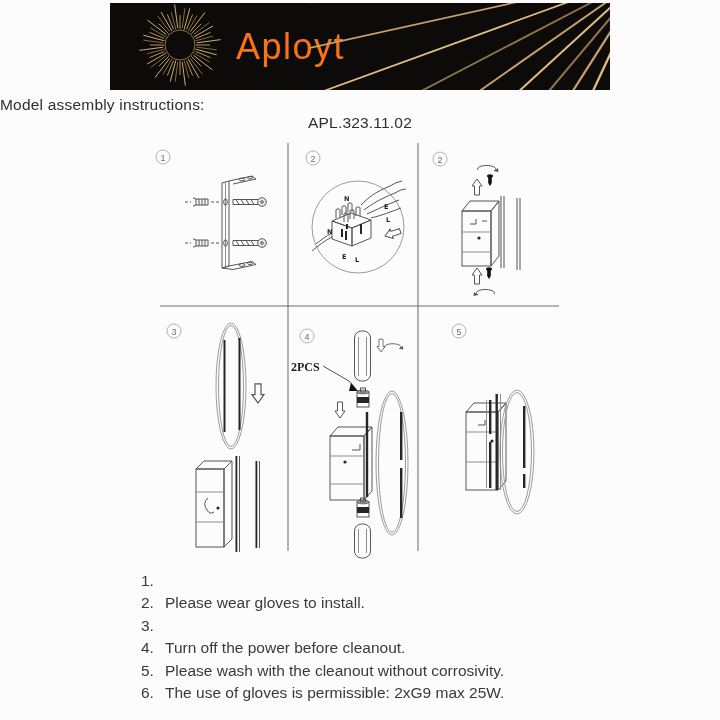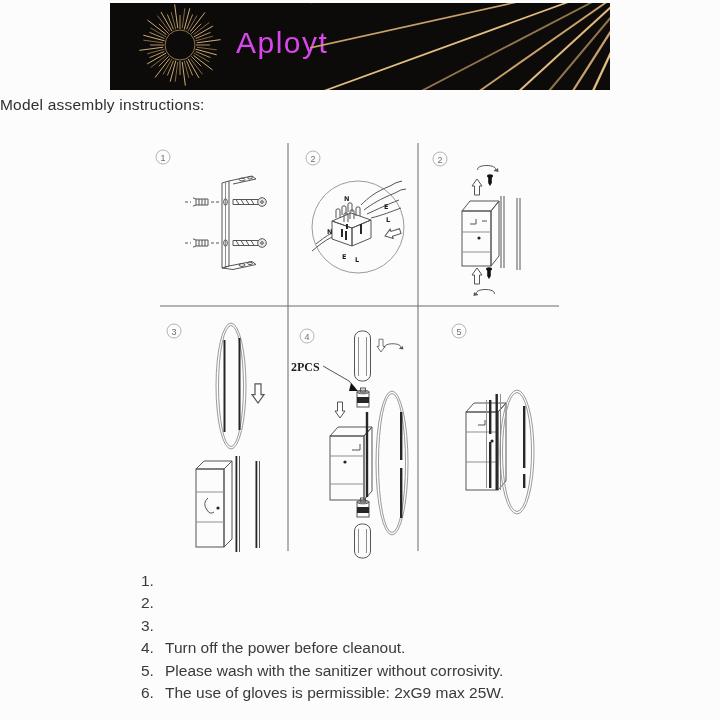--- a/index.html
+++ b/index.html
@@ -1,20 +1,20 @@
 <!DOCTYPE html>
 <html><head>
 <meta charset="utf-8">
 <style>
   html,body{margin:0;padding:0;background:#ffffff;}
   .page{position:relative;width:720px;height:720px;background:#fcfcfc;overflow:hidden;
         font-family:"Liberation Sans",sans-serif;}
   
   .banner{position:absolute;left:110px;top:3px;width:500px;height:87px;background:#0c0b09;overflow:hidden;}
-  .brand{position:absolute;left:126px;top:23px;font-size:30px;font-weight:500;letter-spacing:1.5px;color:#d946ef;}
+  .brand{position:absolute;left:126px;top:23px;font-size:36px;font-weight:500;letter-spacing:1.5px;color:#f97316;}
   .logo-svg{position:absolute;left:10px;top:0;}
   .rays-svg{position:absolute;right:0;top:0;}
   
   .title1{position:absolute;left:0;right:0;top:96px;text-align:left;font-size:15.5px;color:#2f2f2f;font-weight:500;letter-spacing:.2px;}
   .title2{position:absolute;left:0;right:0;top:114px;text-align:center;font-size:15.5px;color:#2f2f2f;font-weight:500;letter-spacing:.2px;}
   
   .diagram-svg{position:absolute;left:0;top:0;}
   
   .instructions{position:absolute;left:141px;top:570px;color:#3a3a3a;font-size:15.5px;}
   .ins-row{display:flex;line-height:22.4px;white-space:nowrap;}
@@ -104,20 +104,21 @@
           <line x1="338" y1="-30" x2="25.083919081605245" y2="189.10619868609973" stroke="#c9a06b" stroke-width="1.90"></line>
           <line x1="338" y1="-30" x2="6.257948391345053" y2="142.69398134990269" stroke="#8f744c" stroke-width="1.80"></line>
           <line x1="338" y1="-30" x2="-5.927499207642427" y2="95.17937245719482" stroke="#e3bc82" stroke-width="1.70"></line>
           <line x1="338" y1="-30" x2="-11.513970548936129" y2="47.48538178984094" stroke="#c9a06b" stroke-width="1.60"></line>
           <line x1="338" y1="-30" x2="-10.668144332110955" y2="0.5045099616805224" stroke="#8f744c" stroke-width="1.50"></line>
         </g>
     </svg>
   </div>
 
   <div class="title1">Model assembly instructions:</div>
+  <div class="title2">APL.323.11.02</div>
 
   <svg class="diagram-svg" width="720" height="720" viewBox="0 0 720 720">
     <defs>
 
       <path id="harrow" d="M0 0 L7 -5 L7 -2.5 L16 -2.5 L16 2.5 L7 2.5 L7 5 Z"></path>
 
       <g id="bscrew">
         <ellipse cx="0" cy="0" rx="3" ry="1.8" fill="#111"></ellipse>
         <path d="M-1.8 1 h3.6 v6 l-1.8 3 -1.8 -3 z" fill="#111"></path>
       </g>
@@ -320,30 +321,31 @@
       <line class="sl" x1="500.5" y1="394" x2="500.5" y2="490"></line>
     </g>
   </svg>
 
   <div class="instructions">
     <div class="ins-row">
       <span class="ins-num">1.</span>
     </div>
     <div class="ins-row">
       <span class="ins-num">2.</span>
+      <span class="ins-text">Please wear gloves to install.</span>
     </div>
     <div class="ins-row">
       <span class="ins-num">3.</span>
     </div>
     <div class="ins-row">
       <span class="ins-num">4.</span>
       <span class="ins-text">Turn off the power before cleanout.</span>
     </div>
     <div class="ins-row">
       <span class="ins-num">5.</span>
-      <span class="ins-text">Please wash with the sanitizer without corrosivity.</span>
+      <span class="ins-text">Please wash with the cleanout without corrosivity.</span>
     </div>
     <div class="ins-row">
       <span class="ins-num">6.</span>
       <span class="ins-text">The use of gloves is permissible: 2xG9 max 25W.</span>
     </div>
   </div>
 </div>
 
 </body></html>

